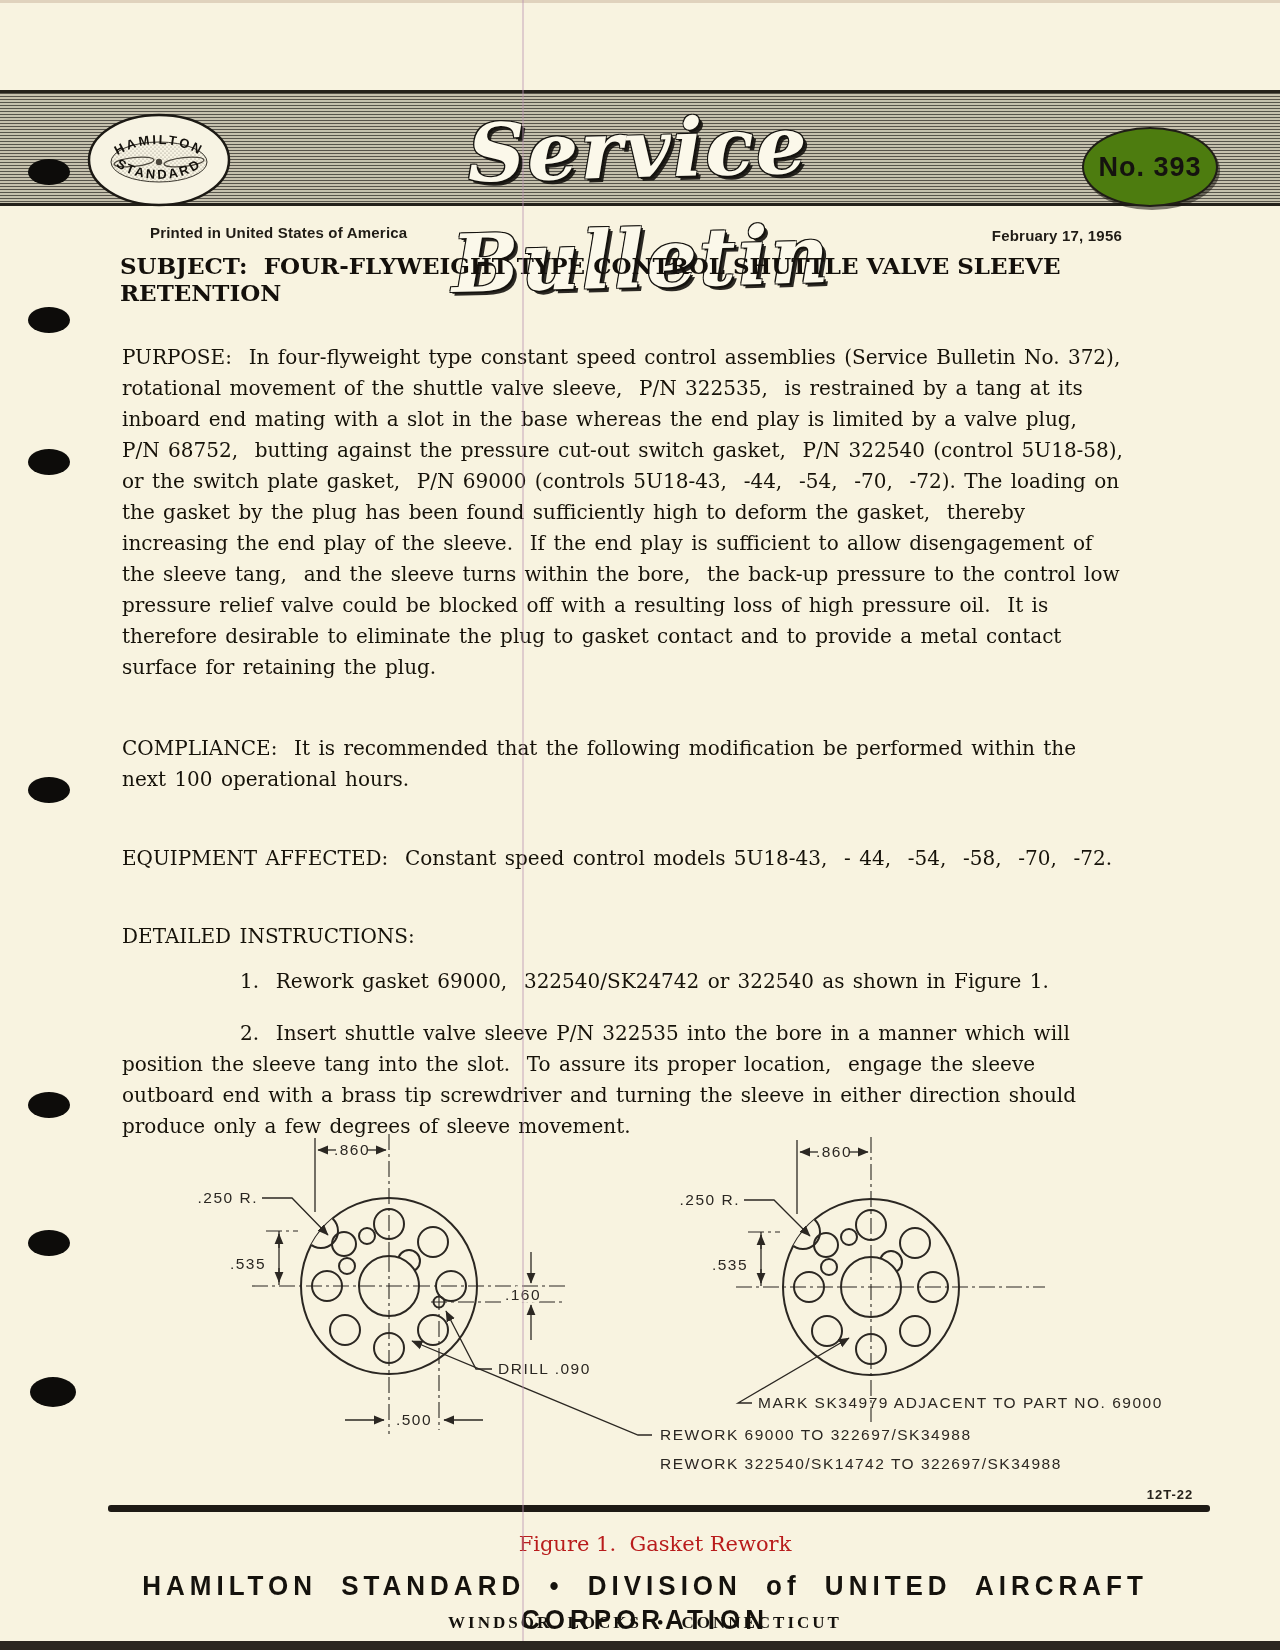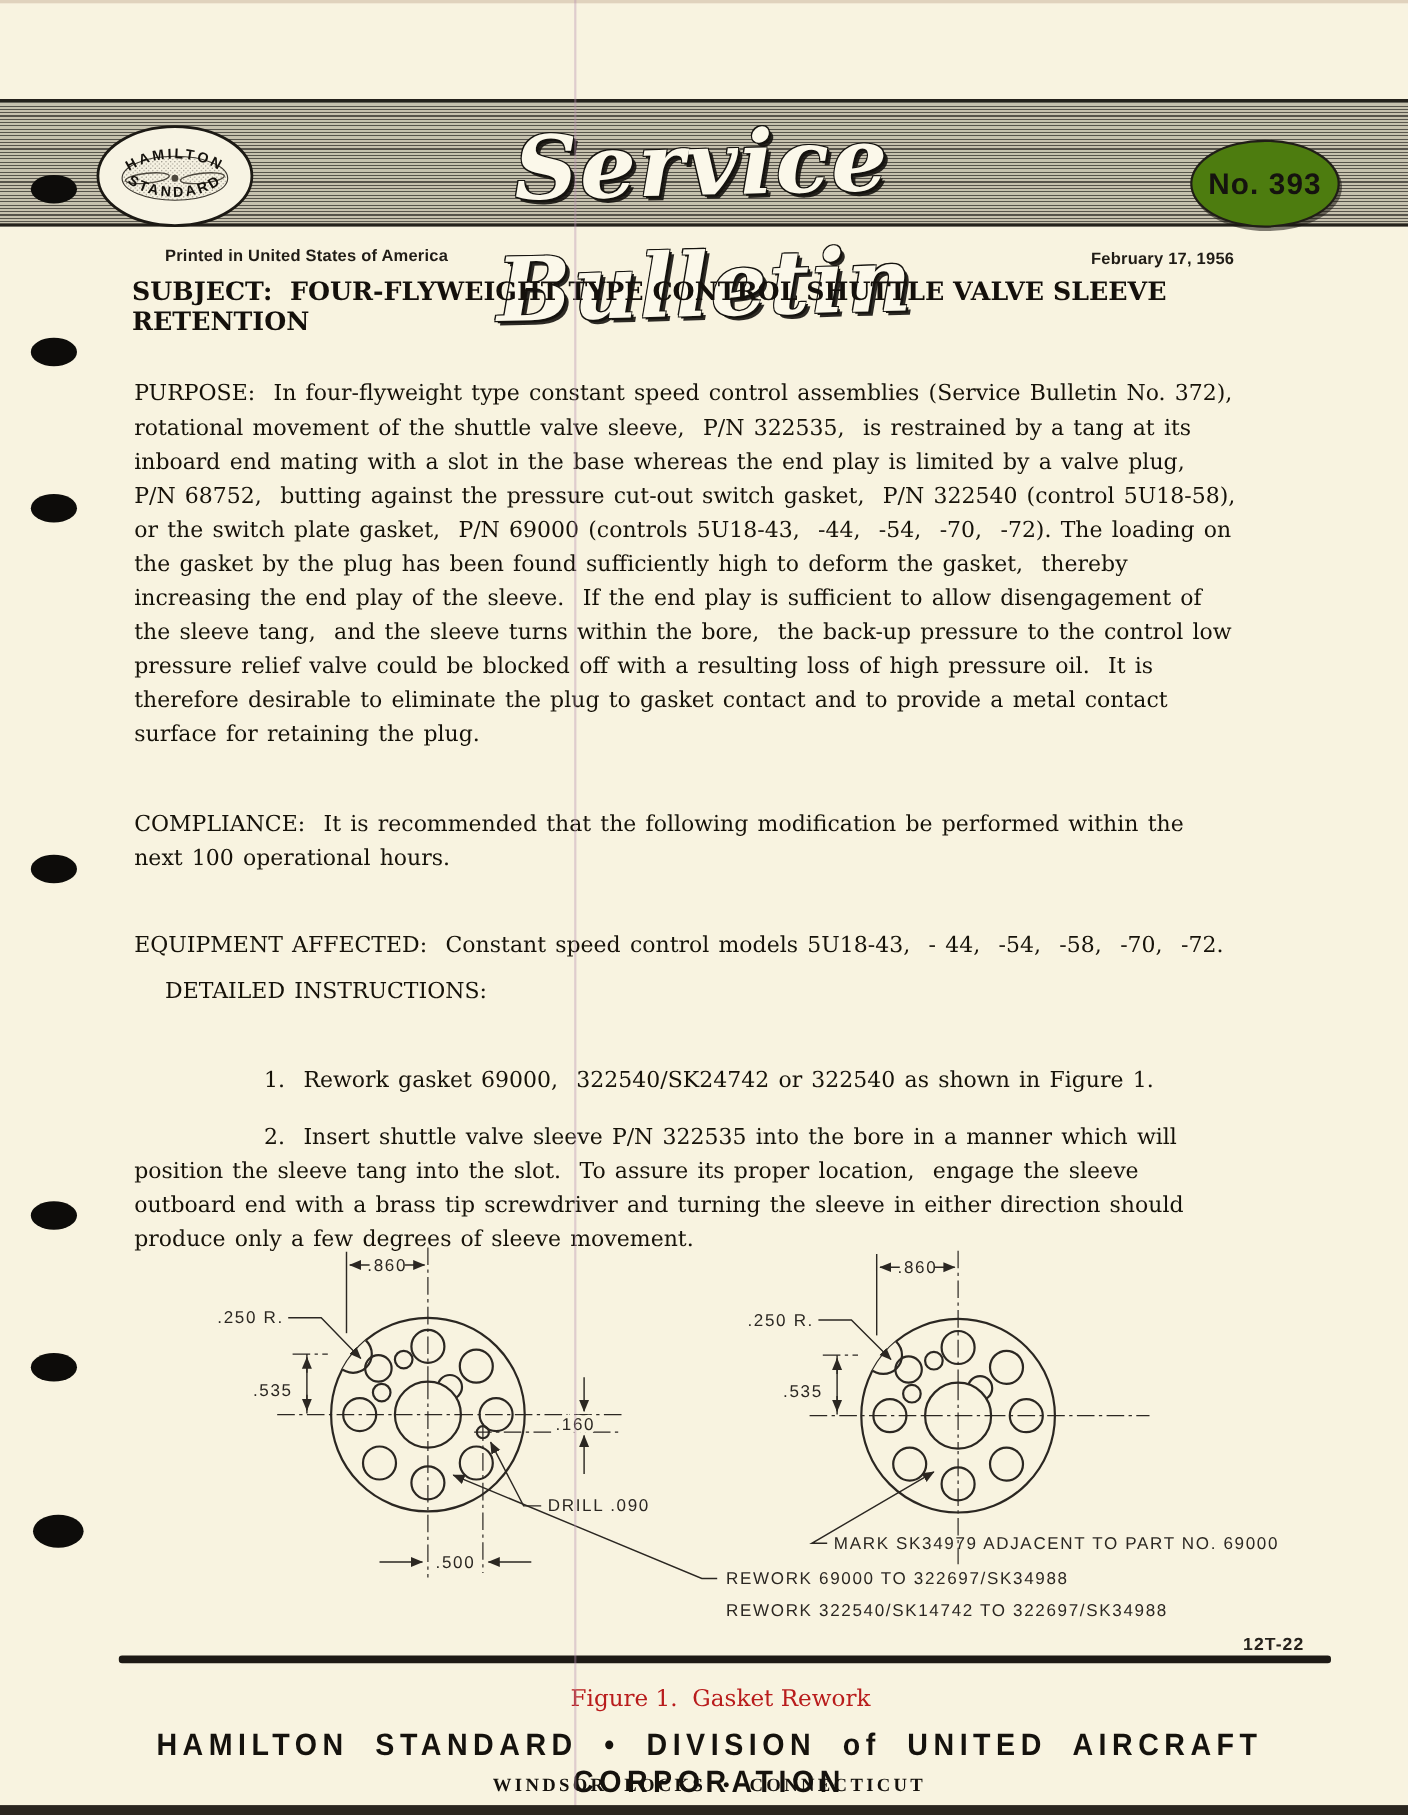--- a/index.html
+++ b/index.html
@@ -62,22 +62,22 @@
   .fig-svg { position:absolute; left:140px; top:1090px; }
   .outline { fill:none; stroke:#2b2722; stroke-width:2; }
   .notch   { fill:#f8f3e0; stroke:#2b2722; stroke-width:2; }
   .fillc   { fill:#f8f3e0; stroke:#2b2722; stroke-width:2; }
   .cl  { stroke:#2b2722; stroke-width:1.1; stroke-dasharray:16 4 3 4; fill:none; }
   .dim { stroke:#2b2722; stroke-width:1.3; fill:none; }
   text.fig { font-family:"Liberation Sans", sans-serif; font-size:15.5px; fill:#2b2722; letter-spacing:1.5px; }
   text.halo { paint-order:stroke; stroke:#f8f3e0; stroke-width:6; }
 
   .plate-code {
-    position:absolute; left:1130px; top:1487px; width:80px; text-align:left;
-    font-family:"Liberation Sans", sans-serif; font-weight:bold; font-size:16px;
+    position:absolute; left:1130px; top:1487px; width:80px; text-align:center;
+    font-family:"Liberation Sans", sans-serif; font-weight:bold; font-size:13px;
     letter-spacing:1px; color:#26221c;
   }
   .rule { position:absolute; left:108px; top:1505px; width:1102px; height:7px; background:#1e1a15; border-radius:3px; }
   .fig-caption {
     position:absolute; left:140px; top:1532px; width:1030px; text-align:center;
     font-size:21px; color:#b91c1c; white-space:pre-wrap;
   }
 
   
   .footer1 {
@@ -136,21 +136,21 @@
   <div class="hole" style="top:1230px;"></div>
   <div class="hole" style="top:1377px; width:46px; height:30px; left:30px;"></div>
 
   <div class="small-print" style="left:122px; top:224px;">Printed in United States of America</div>
   <div class="small-print" style="right:158px; top:227px;">February 17, 1956</div>
 
   <div class="subject">SUBJECT:  FOUR-FLYWEIGHT TYPE CONTROL SHUTTLE VALVE SLEEVE RETENTION</div>
   <div class="para" style="top:342px;">PURPOSE:  In four-flyweight type constant speed control assemblies (Service Bulletin No. 372),  rotational movement of the shuttle valve sleeve,  P/N 322535,  is restrained by a tang at its inboard end mating with a slot in the base whereas the end play is limited by a valve plug,  P/N 68752,  butting against the pressure cut-out switch gasket,  P/N 322540 (control 5U18-58),  or the switch plate gasket,  P/N 69000 (controls 5U18-43,  -44,  -54,  -70,  -72). The loading on the gasket by the plug has been found sufficiently high to deform the gasket,  thereby increasing the end play of the sleeve.  If the end play is sufficient to allow disengagement of the sleeve tang,  and the sleeve turns within the bore,  the back-up pressure to the control low pressure relief valve could be blocked off with a resulting loss of high pressure oil.  It is therefore desirable to eliminate the plug to gasket contact and to provide a metal contact surface for retaining the plug.</div>
   <div class="para" style="top:733px;">COMPLIANCE:  It is recommended that the following modification be performed within the next 100 operational hours.</div>
   <div class="para" style="top:843px;">EQUIPMENT AFFECTED:  Constant speed control models 5U18-43,  - 44,  -54,  -58,  -70,  -72.</div>
-  <div class="para" style="top:885px;margin-left:28px;">DETAILED INSTRUCTIONS:</div>
+  <div class="para" style="top:921px;">DETAILED INSTRUCTIONS:</div>
   <div class="para indent" style="top:966px;">1.  Rework gasket 69000,  322540/SK24742 or 322540 as shown in Figure 1.</div>
   <div class="para indent" style="top:1008px;margin-top:10px;">2.  Insert shuttle valve sleeve P/N 322535 into the bore in a manner which will position the sleeve tang into the slot.  To assure its proper location,  engage the sleeve outboard end with a brass tip screwdriver and turning the sleeve in either direction should produce only a few degrees of sleeve movement.</div>
 
   <svg class="fig-svg" width="1080" height="395" viewBox="0 0 1080 395">
     <defs>
       <marker id="ah" markerWidth="9" markerHeight="8" refX="8" refY="4" orient="auto">
         <path d="M0,0.5 L8.5,4 L0,7.5 z" fill="#2b2722"></path>
       </marker>
       <clipPath id="clipL">
           <circle cx="249" cy="196" r="88"></circle>

